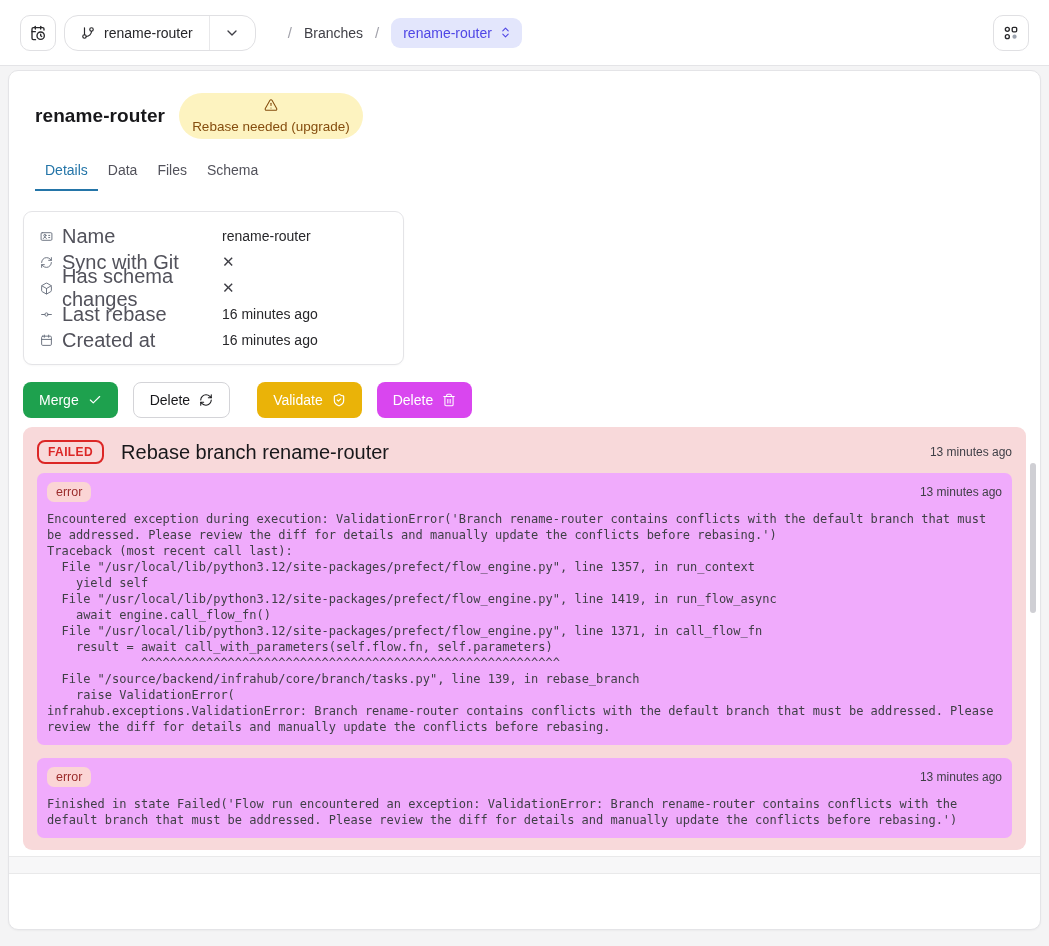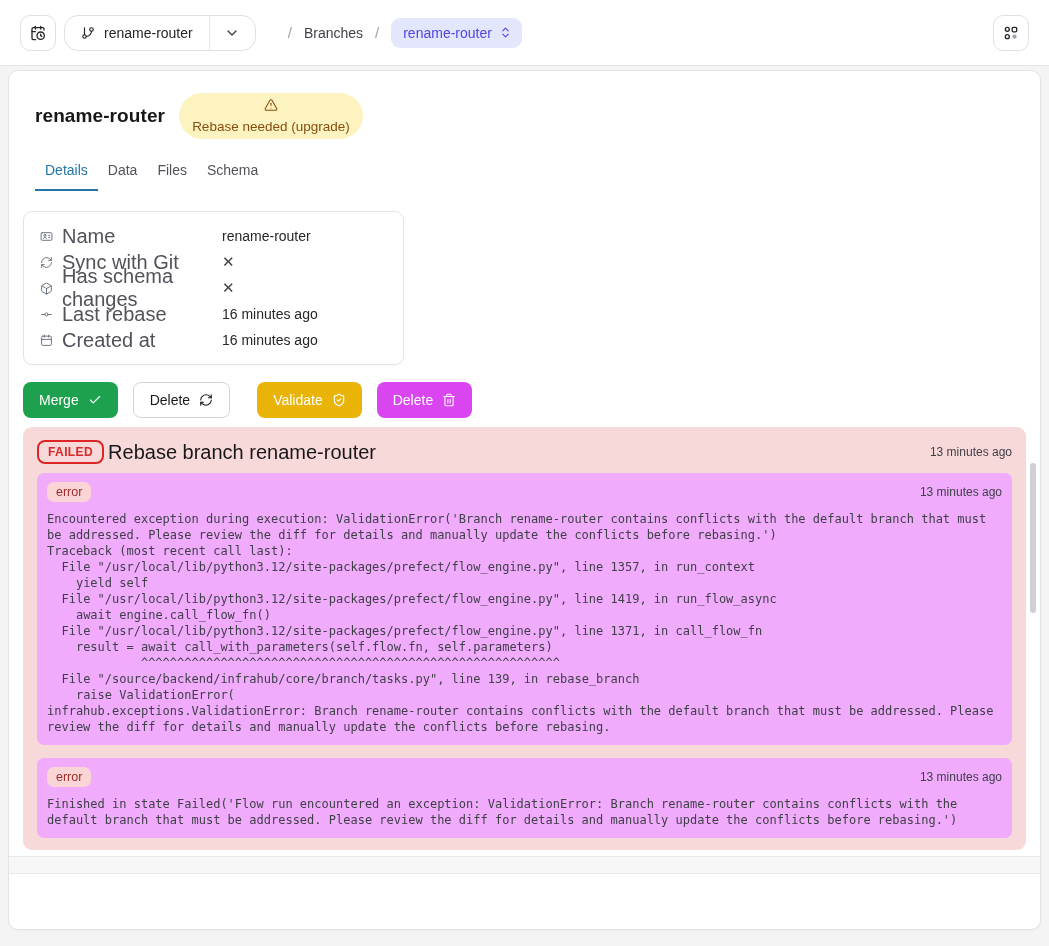--- a/index.html
+++ b/index.html
@@ -79,21 +79,21 @@
   .btn-merge { background:#1ea14e; }
   .btn-propose { background:#2d6e8e; }
   .btn-rebase { background:#fff; color:#18181b; border:1px solid #d4d4d8; }
   .btn-validate { background:#eab308;margin-left:12px; }
   .btn-delete { background:#d946ef; }
 
   .section-toggle { display:flex; align-items:center; gap:8px; margin:19px 0 0 8px; color:#3f3f46; font-size:13px; cursor:pointer; }
   .section-toggle svg { color:#52525b; }
 
   .task-card { margin-top:9px; background:#f8d9da; border-radius:9px; padding:13px 14px 12px; }
-  .task-head { display:flex; align-items:center; gap:4px;justify-content:center; }
+  .task-head { display:flex; align-items:center; gap:17px;justify-content:center; }
   .failed-badge {
     border:2px solid #dc2626; color:#dc2626; font-weight:700; font-size:12px;
     border-radius:8px; padding:3px 9px; letter-spacing:.4px; background:transparent;
   }
   .task-title { font-size:20px; color:#18181b; }
   .task-time { margin-left:auto; font-size:12px; color:#3f3f46; }
   .logs-toggle { display:flex; align-items:center; gap:8px; margin:13px 0 0 10px; color:#3f3f46; font-size:13px; cursor:pointer; }
 
   .log-card { margin-top:9px; background:#f0abfc; border-radius:7px; padding:9px 10px 10px; }
   .log-card + .log-card { margin-top:13px; }

